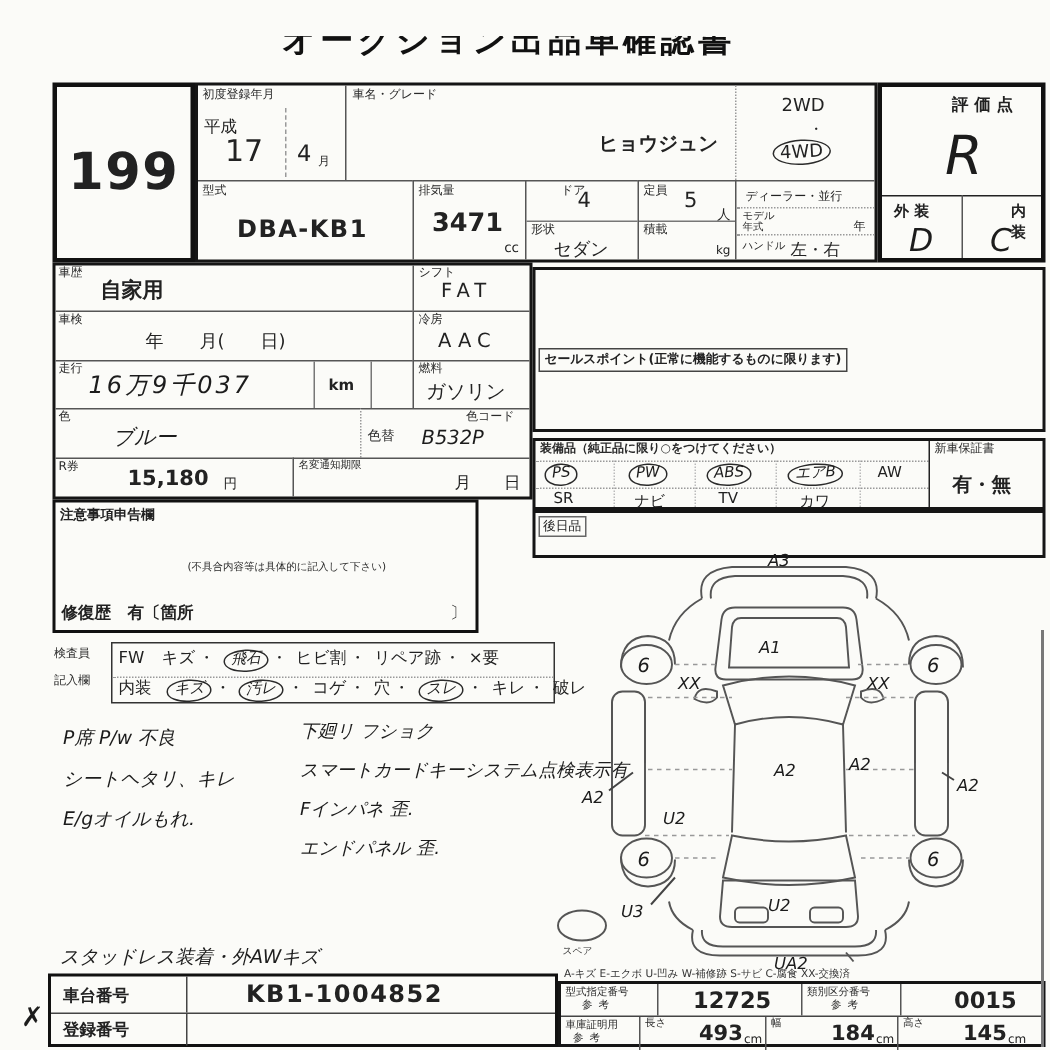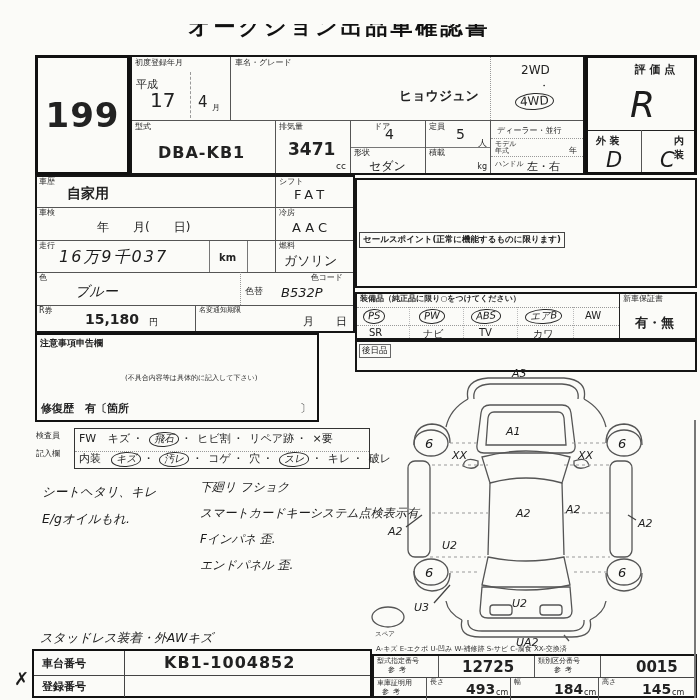--- a/index.html
+++ b/index.html
@@ -211,20 +211,21 @@
       <span class="circ hw" style="font-size:10px;">汚レ</span><span class="dot-sep">・</span>
       <span>コゲ</span><span class="dot-sep">・</span>
       <span>穴</span><span class="dot-sep">・</span>
       <span class="circ hw" style="font-size:10px;">スレ</span><span class="dot-sep">・</span>
       <span>キレ</span><span class="dot-sep">・</span>
       <span>破レ</span>
     </div>
   </div>
 
   <div class="abs hw" style="left:42px;top:478px;font-size:12.5px;line-height:27px;">
+    <div>P席 P/w 不良</div>
     <div>シートヘタリ、キレ</div>
     <div>E/gオイルもれ.</div>
   </div>
   <div class="abs hw" style="left:200px;top:474px;font-size:12px;line-height:26px;">
     <div>下廻リ フショク</div>
     <div>スマートカードキーシステム点検表示有</div>
     <div>Fインパネ 歪.</div>
     <div>エンドパネル 歪.</div>
   </div>
   <div class="abs hw" style="left:40px;top:630px;font-size:12.5px;">スタッドレス装着・外AWキズ</div>

